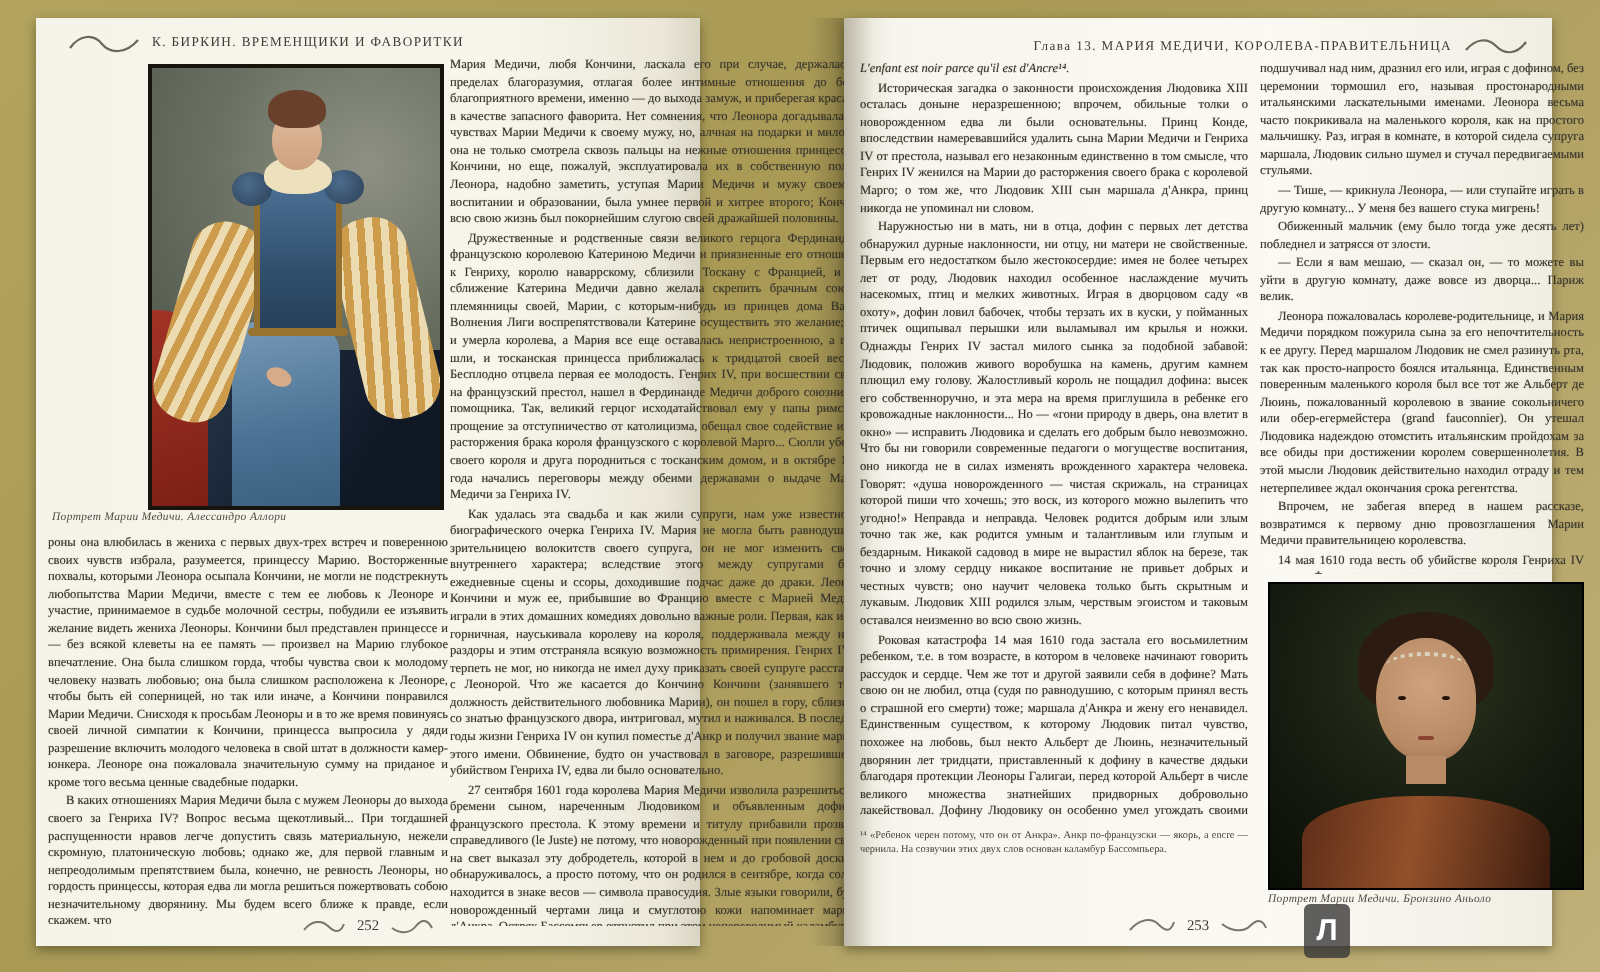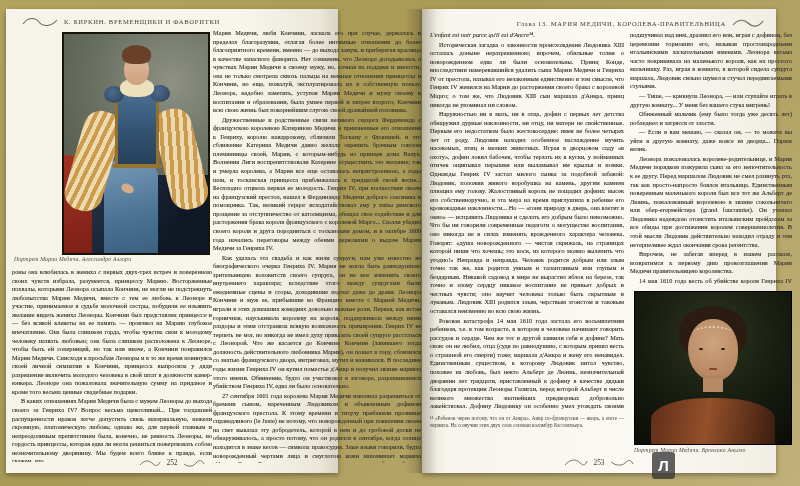--- a/index.html
+++ b/index.html
@@ -1,20 +1,20 @@
 <!DOCTYPE html>
 <html><head>
 <meta charset="utf-8">
 <style>
   html,body{margin:0;padding:0;}
   body{font-family:"Liberation Serif","DejaVu Serif",serif;background:#a2934f;}
   #stage{position:relative;width:800px;height:486px;overflow:hidden;
          background:linear-gradient(135deg,#b2a35e 0%,#a89955 40%,#c0b079 100%);}
   .page{position:absolute;top:9px;height:464px;}
-  #left-page{left:6px;width:332px;
+  #left-page{left:18px;width:332px;
     background:linear-gradient(to right,#f6f3ea 0%,#f8f5ed 70%,#ebe8da 94%,#d9d5c4 100%);
     box-shadow:0 2px 5px rgba(40,35,15,.45);}
   #right-page{left:422px;width:354px;
     background:linear-gradient(to right,#e3dfd0 0%,#f7f5ee 7%,#fbf9f3 60%,#f0eee4 100%);
     box-shadow:0 2px 5px rgba(40,35,15,.45);}
   #gutter{position:absolute;left:405px;top:9px;width:32px;height:464px;z-index:5;pointer-events:none;
     background:linear-gradient(to right,rgba(30,25,10,0) 0%,rgba(30,25,10,.22) 50%,rgba(30,25,10,0) 100%);}
   .runhead{position:absolute;display:flex;align-items:center;gap:6px;
     font-size:6.6px;letter-spacing:.7px;color:#3f3c34;white-space:nowrap;}
   .flourish svg{display:block;}

